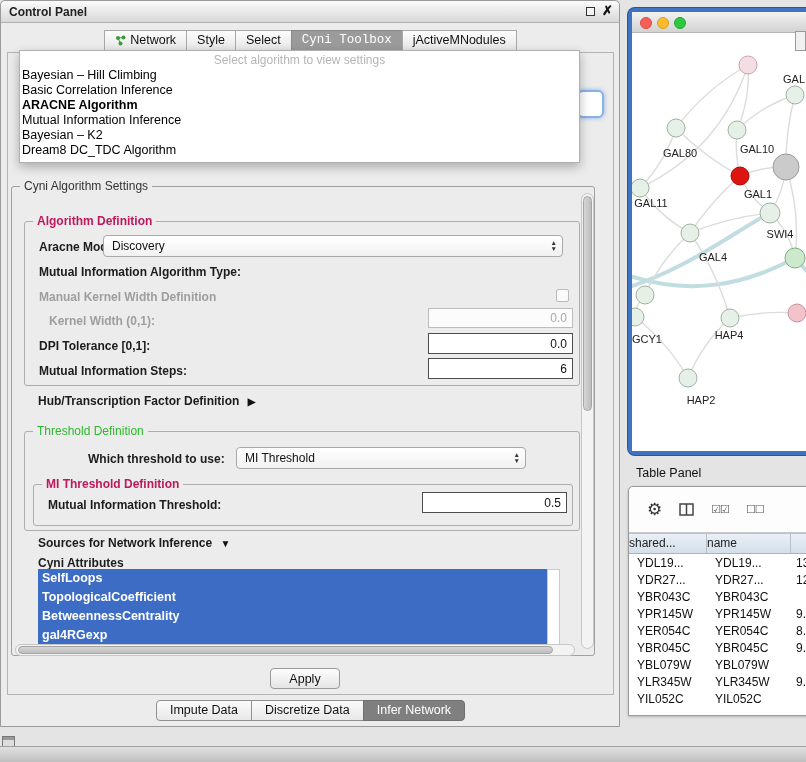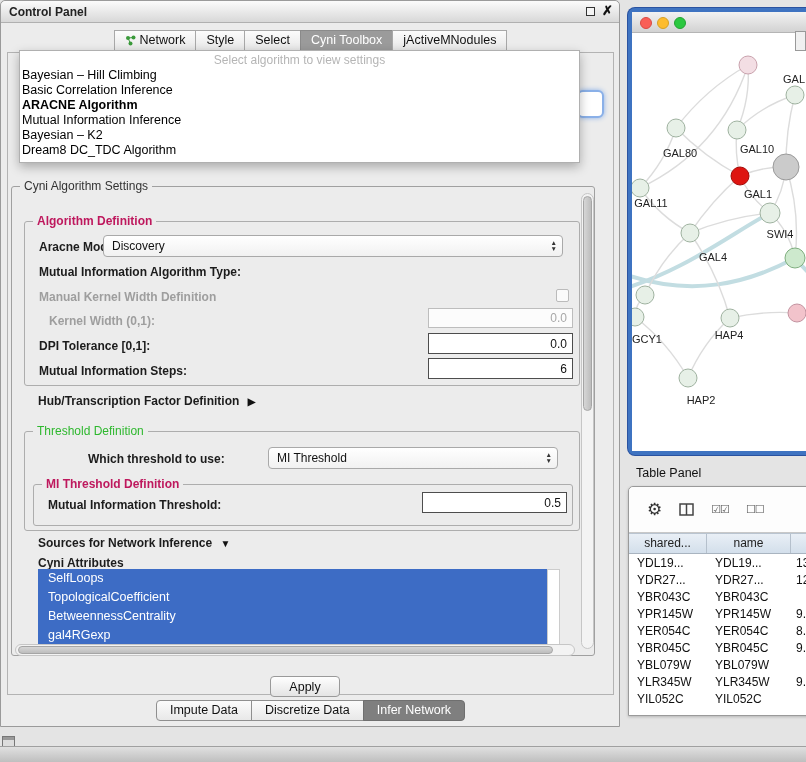--- a/index.html
+++ b/index.html
@@ -12,21 +12,21 @@
   #control-panel { position:absolute; left:0; top:8; width:620px; height:727px;
     background:#ececec; border:1px solid #9a9a9a; border-radius:5px 5px 0 0; }
   .cp-titlebar { position:absolute; left:0; top:0; width:100%; height:22px;
     background:linear-gradient(#fbfbfb,#d8d8d8); border-bottom:1px solid #b0b0b0; border-radius:5px 5px 0 0; }
   .cp-title { position:absolute; left:8px; top:4px; font-weight:bold; color:#222; font-size:12px; }
   .cp-float { position:absolute; right:24px; top:6px; width:9px; height:9px; border:1.5px solid #333; background:#f4f4f4; }
   .cp-close { position:absolute; right:6px; top:2px; font-size:13px; font-weight:bold; color:#111; }
   .cp-tabbar { position:absolute; left:0; top:29px; width:100%; height:21px; display:flex; justify-content:center; }
   .tab { height:21px; line-height:19px; padding:0 10px; border:1px solid #a8a8a8; margin-right:-1px;
     background:linear-gradient(#fcfcfc,#e7e7e7); font-size:12.5px; color:#111; display:flex; align-items:center; gap:4px; }
-  .tab.sel { background:#9b9b9b; color:#fff; border-color:#8a8a8a; }
+  .tab.sel { background:#9b9b9b; color:#fff; border-color:#8a8a8a;font-family:Liberation Mono, monospace; }
   .cp-content { position:absolute; left:6px; top:51px; width:607px; height:643px;
     border:1px solid #b3b3b3; background:#ececec; }
   
   .focus-remnant { position:absolute; left:576px; top:89px; width:27px; height:28px; background:#fff;
     border:2px solid #8ab0e8; border-radius:6px; box-shadow:0 0 5px #8ab0e8; z-index:10; }
   
   .algo-popup { position:absolute; left:18px; top:49px; width:561px; background:#fff;
     border:1px solid #b0b0b0; box-shadow:0 4px 10px rgba(0,0,0,.28); z-index:30; padding:2px 0 4px 0; }
   .dd-placeholder { height:15px; line-height:15px; text-align:center; color:#b5b5b5; font-size:12px; }
   .dd-item { height:15px; line-height:15px; font-size:12.5px; padding-left:2px; color:#000; white-space:nowrap; }
@@ -48,33 +48,33 @@
   .stepper { position:absolute; right:5px; top:4px; font-size:6.5px; line-height:6px; color:#333; text-align:center; }
   .stepper::before { content:"▲"; display:block; }
   .stepper::after  { content:"▼"; display:block; }
   .tfield { position:absolute; height:21px; border:1px solid #4d4d4d; background:#fff;
     font-family:inherit; font-size:12px; text-align:right; padding:0 5px; color:#111; }
   .tfield.dis { border-color:#bdbdbd; color:#a8a8a8; background:#fcfcfc; height:20px; }
   .cbox { position:absolute; width:13px; height:13px; border:1px solid #bbb; border-radius:2px; background:#fafafa; }
   .toggle-row { position:absolute; font-size:12px; font-weight:bold; color:#1c1c1c; white-space:nowrap; }
   .arrow-ic { font-size:10px; margin-left:5px; color:#111; }
   .attr-list { position:absolute; left:26px; top:382px; width:509px; height:76px; overflow:hidden; background:#fff; }
-  .attr-item { height:19px; line-height:19px; background:#3d6cc5; color:#fff; font-size:12.5px; padding-left:10px; white-space:nowrap; }
+  .attr-item { height:19px; line-height:19px; background:#3d6cc5; color:#fff; font-size:12.5px; padding-left:4px; white-space:nowrap;font-weight:bold; }
   .attr-strip { position:absolute; left:535px; top:382px; width:13px; height:76px; background:#fff; border:1px solid #ccc; }
   .vsb { position:absolute; left:569px; top:6px; width:13px; height:456px; background:#f3f3f3;
     border:1px solid #c6c6c6; border-radius:7px; }
   .vsb-thumb { position:absolute; left:1px; top:2px; width:9px; height:215px;
     background:linear-gradient(90deg,#d6d6d6,#bdbdbd); border:1px solid #a5a5a5; border-radius:6px; }
   .hsb { position:absolute; left:3px; top:457px; width:560px; height:12px; background:#f3f3f3;
     border:1px solid #c6c6c6; border-radius:7px; }
   .hsb-thumb { position:absolute; left:2px; top:1px; width:535px; height:8px;
     background:linear-gradient(#d6d6d6,#bdbdbd); border:1px solid #a5a5a5; border-radius:5px; }
   .apply-btn { position:absolute; left:269px; top:667px; width:70px; height:21px;
     background:linear-gradient(#fefefe,#e4e4e4); border:1px solid #9a9a9a; border-radius:4px;
-    font-family:inherit; font-size:12.5px; color:#111;margin-top:8px; }
+    font-family:inherit; font-size:12.5px; color:#111; }
   .cp-bottom-tabs { position:absolute; left:0; top:699px; width:100%; height:21px; display:flex; justify-content:center; }
   .btab { height:21px; line-height:19px; padding:0 13px; border:1px solid #8f8f8f; margin-right:-1px;
     background:linear-gradient(#fbfbfb,#e8e8e8); font-size:12.5px; color:#111; }
   .btab:first-child { border-radius:4px 0 0 4px; }
   .btab:last-child  { border-radius:0 4px 4px 0; }
   .btab.sel { background:#7f7f7f; color:#fff; border-color:#6f6f6f; }
   
   #net-window { position:absolute; left:628px; top:8px; width:200px; height:447px;
     border:4px solid #3e73c1; border-radius:7px; background:#fff; box-shadow:0 0 0 1px #2a52a0; }
   .net-titlebar { position:absolute; left:0; top:0; right:0; height:21px;
@@ -93,21 +93,21 @@
   .tp-label { position:absolute; left:636px; top:466px; font-size:12.5px; color:#111; }
   #table-window { position:absolute; left:628px; top:486px; width:200px; height:230px;
     background:#fff; border:1px solid #9a9a9a; border-radius:5px 5px 0 0; box-shadow:0 1px 3px rgba(0,0,0,.2); }
   .tp-toolbar { position:absolute; left:0; top:0; width:100%; height:46px; display:flex; align-items:center;
     gap:17px; padding-left:18px; border-bottom:1px solid #c8c8c8; background:#fdfdfd; border-radius:5px 5px 0 0; }
   .gear-ic { font-size:17px; color:#333; }
   .chk-pair { font-size:11px; color:#555; letter-spacing:-1px; }
   .tp-header { position:absolute; left:0; top:46px; width:100%; height:21px; display:flex;
     background:linear-gradient(#e9eff6,#d3dfeb); border-top:1px solid #b9c4d0; border-bottom:1px solid #a9b4c0;
     font-size:12px; color:#222; }
-  .th { height:100%; line-height:19px; text-align:center; border-right:1px solid #b5c0cc; }
+  .th { height:100%; line-height:19px; border-right:1px solid #b5c0cc; }
   .th.c0 { width:78px; } .th.c1 { width:84px; } .th.c2 { flex:1; border-right:none; }
   .tp-body { position:absolute; left:0; top:68px; width:100%; bottom:0; overflow:hidden; }
   .trow { display:flex; height:17px; line-height:17px; font-size:12px; color:#111; background:#fff; }
   .tc { white-space:nowrap; overflow:hidden; }
   .tc0 { width:78px; padding-left:8px; } .tc1 { width:84px; padding-left:8px; } .tc2 { flex:1; padding-left:5px; }
   
   .mini-dock { position:absolute; left:2px; top:736px; width:13px; height:11px;
     border:1px solid #777; background:#ddd; }
   .mini-dock::after { content:""; position:absolute; left:0; top:0; width:100%; height:3px; background:#999; }
   .bottom-bar { position:absolute; left:0; top:746px; width:806px; height:16px;
@@ -197,21 +197,21 @@
 
     <div class="toggle-row" style="left:26px; top:207px;">
       <span>Hub/Transcription Factor Definition</span>
       <span class="arrow-ic">▶</span>
     </div>
 
     <div class="subgroup" style="left:12px; top:244px; width:556px; height:100px;padding-left:12px;">
       <span class="gtitle green">Threshold Definition</span>
 
       <span class="lbl" style="left:63px; top:20px;">Which threshold to use:</span>
-      <div class="combo" style="left:211px; top:15px; width:290px;margin-left:32px;">
+      <div class="combo" style="left:211px; top:15px; width:290px;">
         <span class="ctxt">MI Threshold</span>
         <span class="stepper"></span>
       </div>
 
       <div class="subgroup" style="left:8px; top:52px; width:540px; height:42px;">
         <span class="gtitle blue">MI Threshold Definition</span>
         <span class="lbl" style="left:14px; top:13px;">Mutual Information Threshold:</span>
         <input class="tfield" style="left: 388px; top: 7px; width: 145px;" readonly="" value="0.5">
       </div>
     </div>

